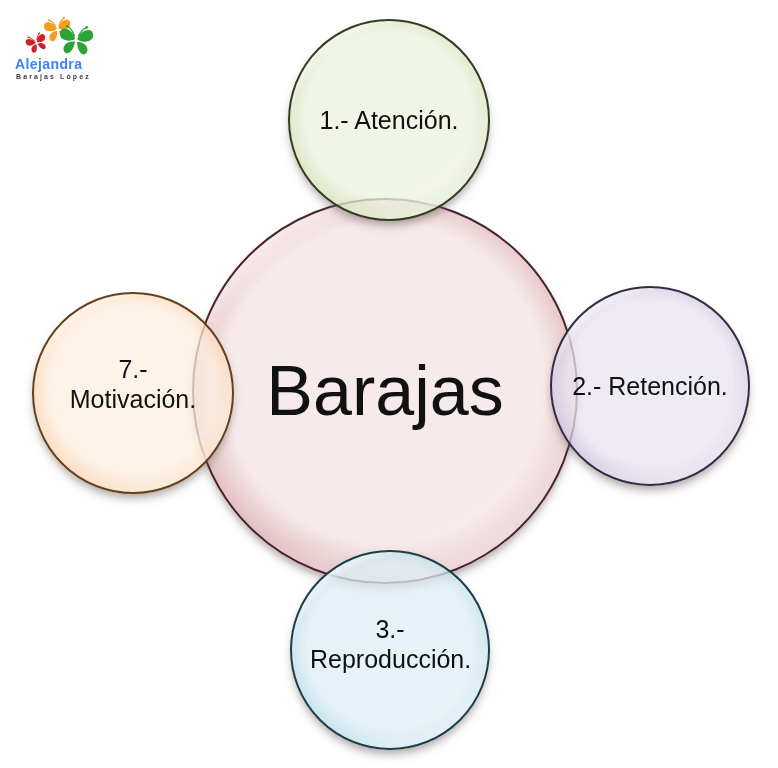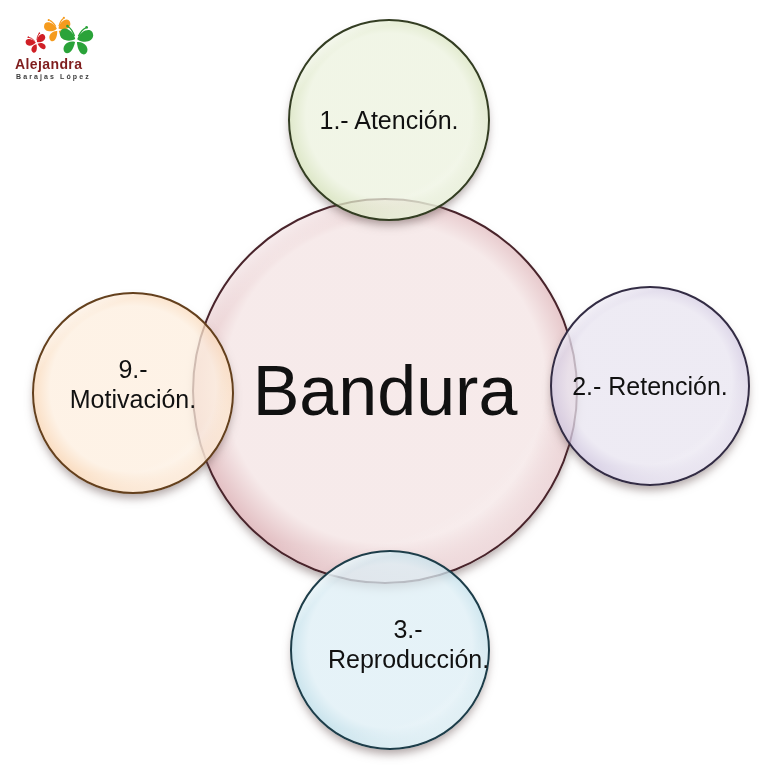--- a/index.html
+++ b/index.html
@@ -65,39 +65,39 @@
           <path d="M-1,-3 C-4,-13 -16,-17 -17,-8 C-17.5,-1.5 -8,1.5 -1,-3 Z" fill="currentColor"></path>
           <path d="M1,-3 C4,-13 16,-17 17,-8 C17.5,-1.5 8,1.5 1,-3 Z" fill="currentColor"></path>
           <path d="M-1,0 C-9,-1.5 -15,6 -11,11 C-7,14.5 -2,9 -1,0 Z" fill="currentColor"></path>
           <path d="M1,0 C9,-1.5 15,6 11,11 C7,14.5 2,9 1,0 Z" fill="currentColor"></path>
         </g>
       </defs>
       <use href="#butterfly" transform="translate(44,27) rotate(-8) scale(0.78)" color="#f59b1e"></use>
       <use href="#butterfly" transform="translate(23,40) rotate(-20) scale(0.60)" color="#d01f26"></use>
       <use href="#butterfly" transform="translate(62,38) rotate(4) scale(0.98)" color="#2aa339"></use>
     </svg>
-    <div class="logo-name" style="color: #7f1d1d;">Alejandra</div>
+    <div class="logo-name" style="color: #3b82f6;">Alejandra</div>
     <div class="logo-subtitle" style="color: rgb(61, 61, 61);">Barajas López</div>
   </div>
 
   <div class="bubble c-center" style="--fill: rgba(246,233,233,0.95); --mid: rgba(214,164,170,0.98); --rim: rgba(178,96,106,1); border-color: rgb(73, 36, 43);">
     <div class="bubble-label center-label" style="color: rgb(17, 17, 17);">
-      <span>Bandura</span>
+      <span>Barajas</span>
     </div>
   </div>
 
   <div class="bubble c-top" style="--fill: rgba(236,242,222,0.75); --mid: rgba(198,214,162,0.78); --rim: rgba(148,171,94,0.83); border-color: rgb(51, 61, 34);">
     <div class="bubble-label" style="color: rgb(17, 17, 17);">1.- Atención.</div>
   </div>
 
   <div class="bubble c-right" style="--fill: rgba(232,228,240,0.75); --mid: rgba(191,178,212,0.78); --rim: rgba(141,122,176,0.83); border-color: rgb(51, 44, 68);">
     <div class="bubble-label" style="color: rgb(17, 17, 17);">2.- Retención.</div>
   </div>
 
-  <div class="bubble c-bottom" style="--fill: rgba(221,238,245,0.75); --mid: rgba(168,210,224,0.78); --rim: rgba(98,174,199,0.83); border-color: rgb(29, 61, 73); justify-content: flex-end;">
+  <div class="bubble c-bottom" style="--fill: rgba(221,238,245,0.75); --mid: rgba(168,210,224,0.78); --rim: rgba(98,174,199,0.83); border-color: rgb(29, 61, 73);">
     <div class="bubble-label" style="color: rgb(17, 17, 17);">3.- Reproducción.</div>
   </div>
 
   <div class="bubble c-left" style="--fill: rgba(253,238,222,0.75); --mid: rgba(246,197,151,0.78); --rim: rgba(235,154,85,0.83); border-color: rgb(100, 64, 29);">
-    <div class="bubble-label" style="color: rgb(17, 17, 17);">9.- Motivación.</div>
+    <div class="bubble-label" style="color: rgb(17, 17, 17);">7.- Motivación.</div>
   </div>
 
 </div>
 
 </body></html>

